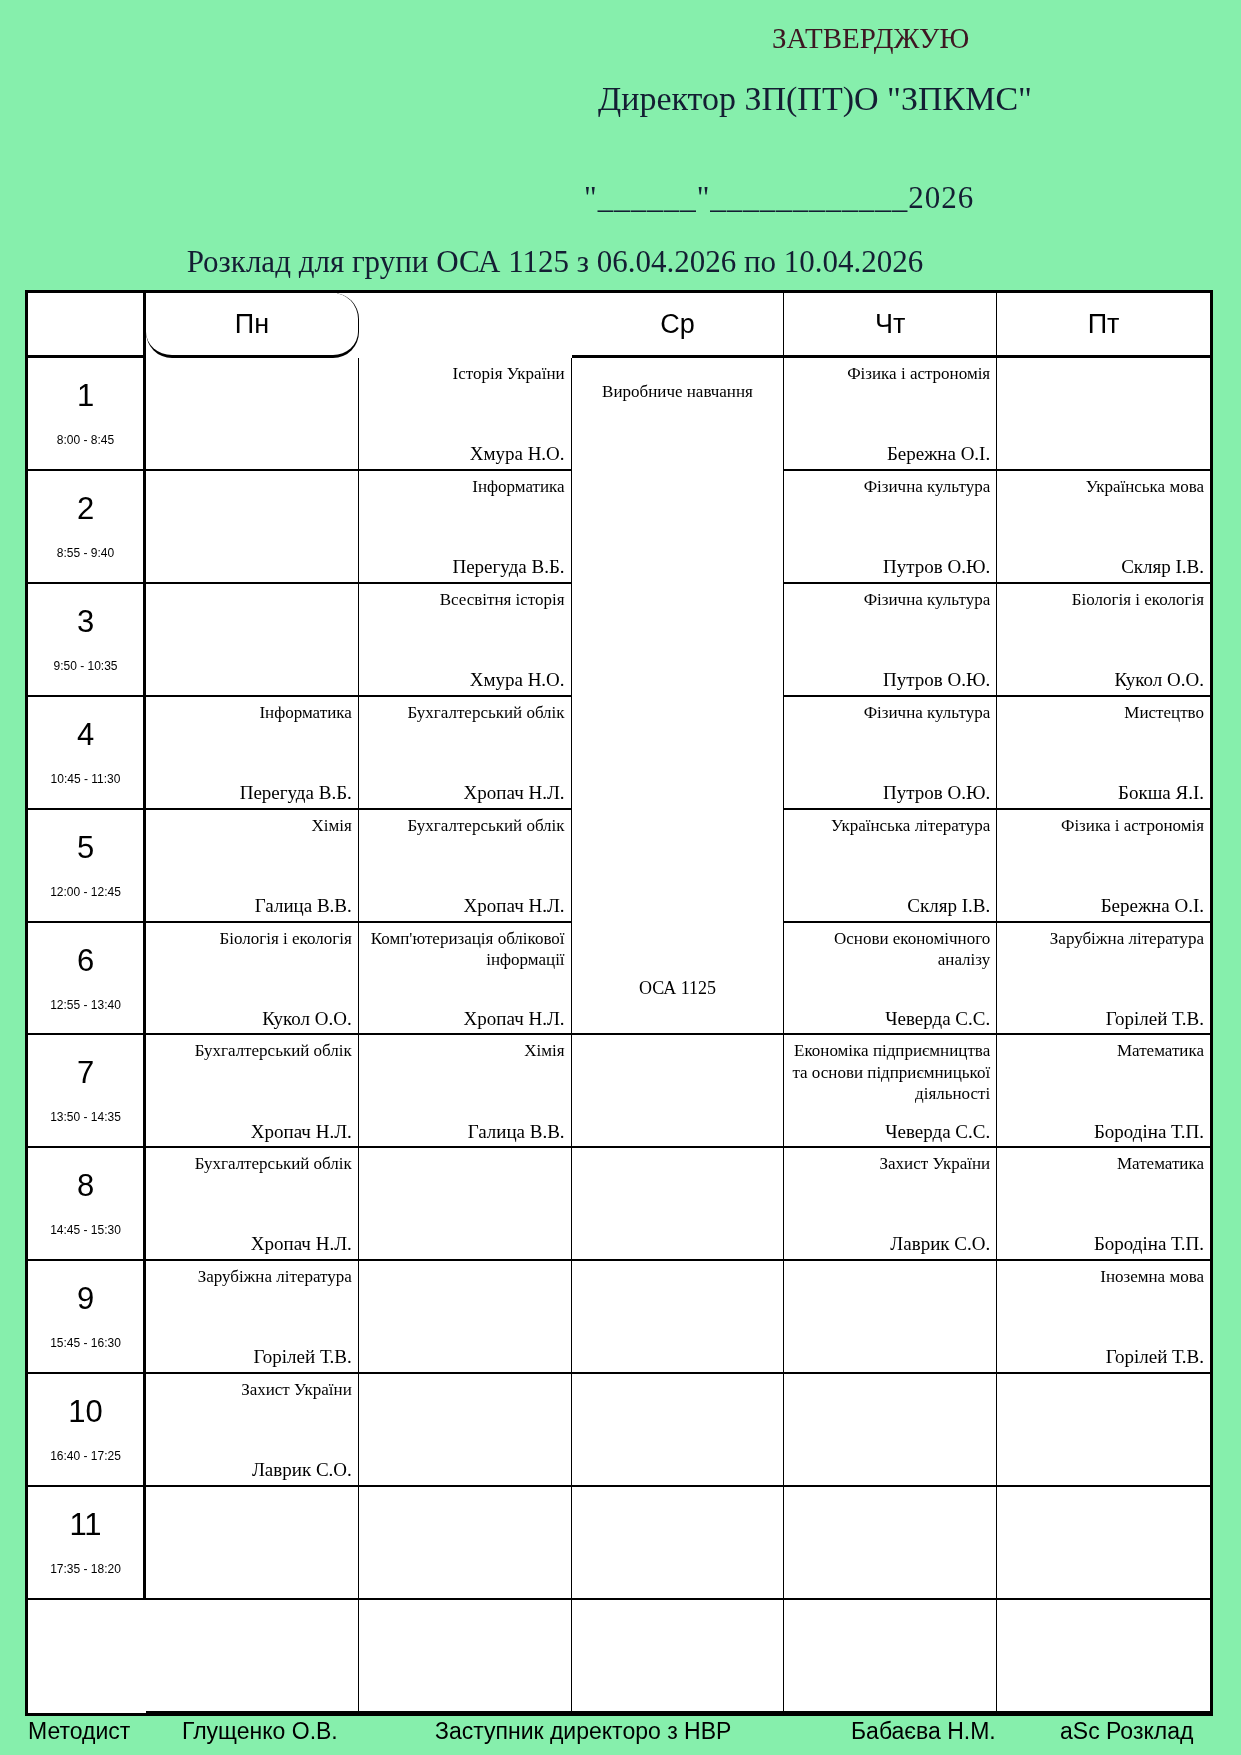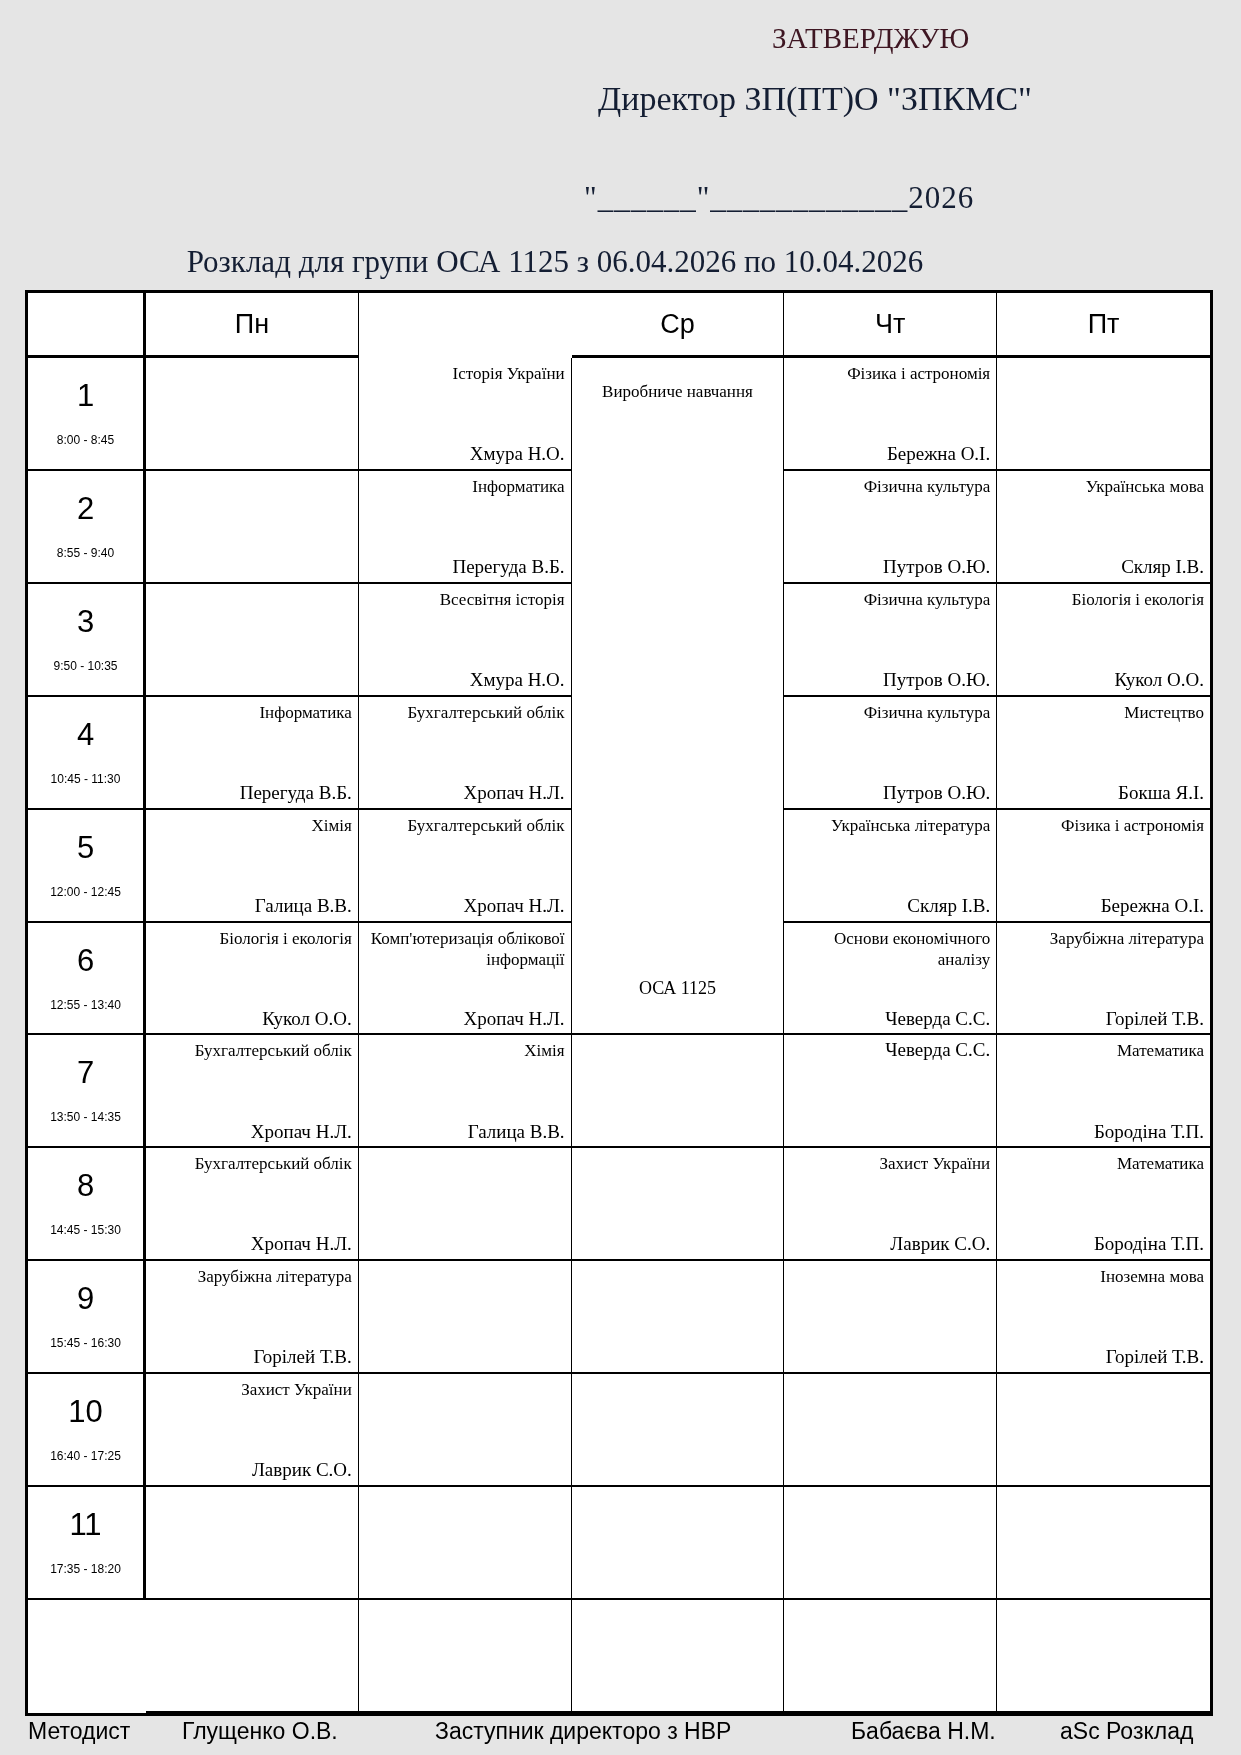--- a/index.html
+++ b/index.html
@@ -1,16 +1,16 @@
 <!DOCTYPE html>
 <html><head>
 <meta charset="utf-8">
 <style>
   html,body{margin:0;padding:0;background:#fff;}
-  .page{position:relative;width:1241px;height:1755px;background:#e5e5e5;overflow:hidden;
+  .page{position:relative;width:1241px;height:1755px;background:#86efac;overflow:hidden;
         font-family:"Liberation Serif", serif;color:#000;}
 
   
   .stamp{position:absolute;left:772px;top:22px;font-size:29px;color:var(--stamp,#3e1622);}
   .director-line{position:absolute;left:598px;top:80px;font-size:34px;color:var(--heading,#141e33);}
   .name-line{position:absolute;left:590px;top:134px;font-size:34px;color:var(--heading,#141e33);}
   .date-line{position:absolute;left:584px;top:180px;font-size:31px;color:var(--heading,#141e33);letter-spacing:1px;}
 
   
   .title{position:absolute;left:25px;top:244px;width:1060px;text-align:center;
@@ -58,21 +58,21 @@
 
   <div class="director-line">Директор ЗП(ПТ)О "ЗПКМС"</div>
 
 
   <div class="date-line"><span>"</span><span>______</span><span>"</span><span>____________</span><span>2026</span></div>
 
   <div class="title">Розклад для групи ОСА 1125 з 06.04.2026 по 10.04.2026</div>
 
   <div class="timetable">
       <div class="cell timecol hdr" style="grid-area: 1 / 1;"></div>
-      <div class="cell day-hdr hdr" style="grid-area: 1 / 2;">
+      <div class="cell day-hdr hdr" style="grid-area: 1 / 2; border-radius: 26px;">
         <span>Пн</span>
       </div>
       <div class="cell day-hdr hdr" style="grid-area: 1 / 4;">
         <span>Ср</span>
       </div>
       <div class="cell day-hdr hdr" style="grid-area: 1 / 5;">
         <span>Чт</span>
       </div>
       <div class="cell day-hdr lastcol hdr" style="grid-area: 1 / 6;">
         <span>Пт</span>
@@ -196,20 +196,21 @@
       <div class="cell lesson" style="grid-area: 8 / 2;">
         <div class="subject">Бухгалтерський облік</div>
         <div class="teacher">Хропач Н.Л.</div>
       </div>
       <div class="cell lesson" style="grid-area: 8 / 3;">
         <div class="subject">Хімія</div>
         <div class="teacher">Галица В.В.</div>
       </div>
       <div class="cell lesson" style="grid-area: 8 / 4;"></div>
       <div class="cell lesson" style="grid-area: 8 / 5;">
+        <div class="subject">Економіка підприємництва та основи підприємницької діяльності</div>
         <div class="teacher">Чеверда С.С.</div>
       </div>
       <div class="cell lesson lastcol" style="grid-area: 8 / 6;">
         <div class="subject">Математика</div>
         <div class="teacher">Бородіна Т.П.</div>
       </div>
       <div class="cell period-cell timecol" style="grid-area: 9 / 1;">
         <div class="period-num">8</div>
         <div class="period-time">14:45 - 15:30</div>
       </div>

